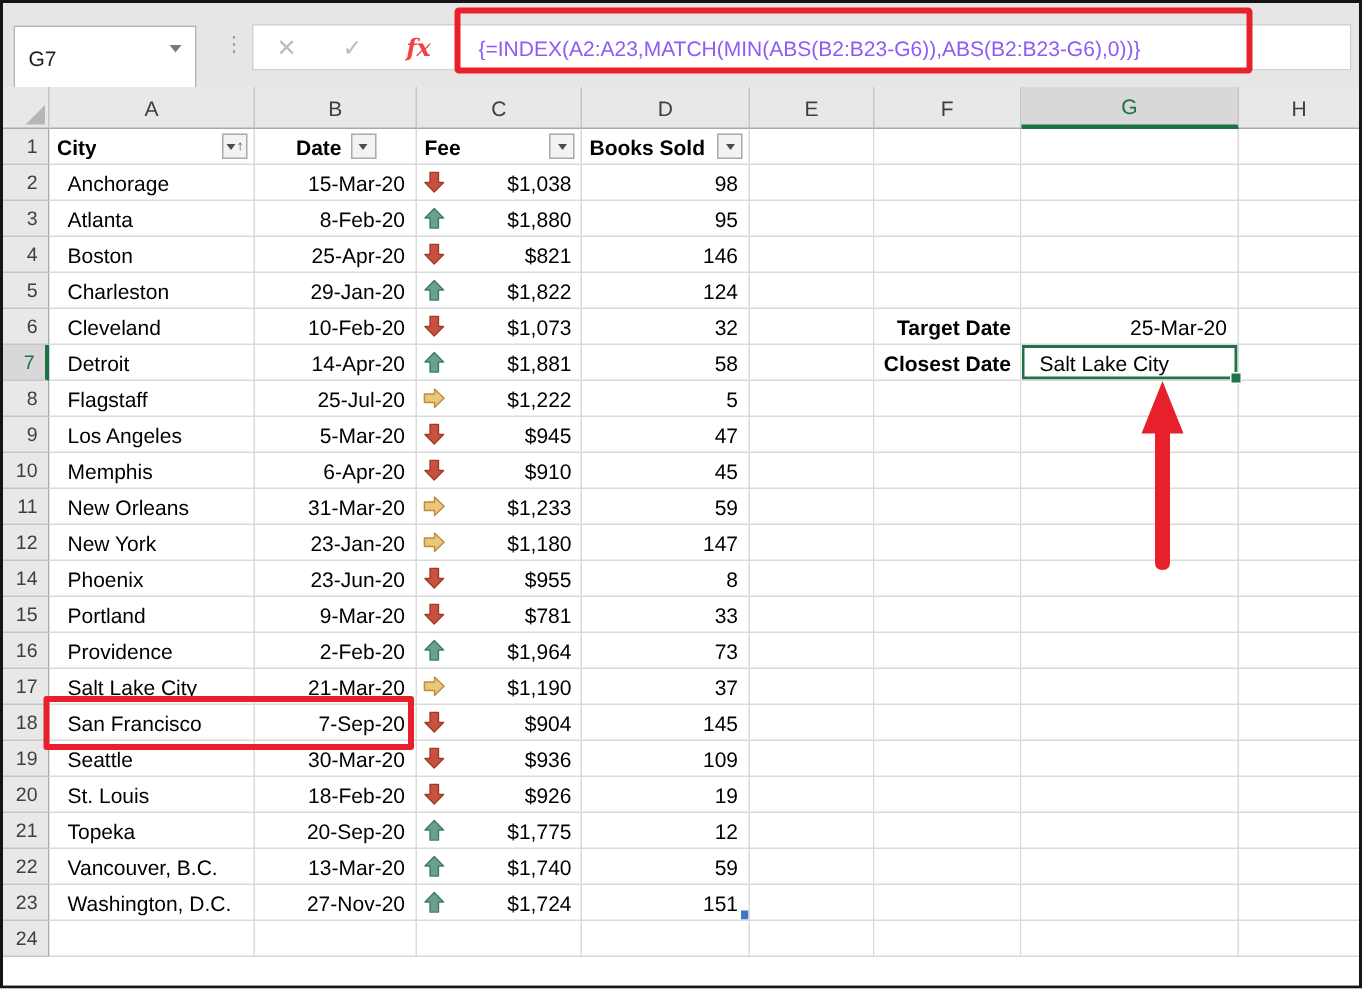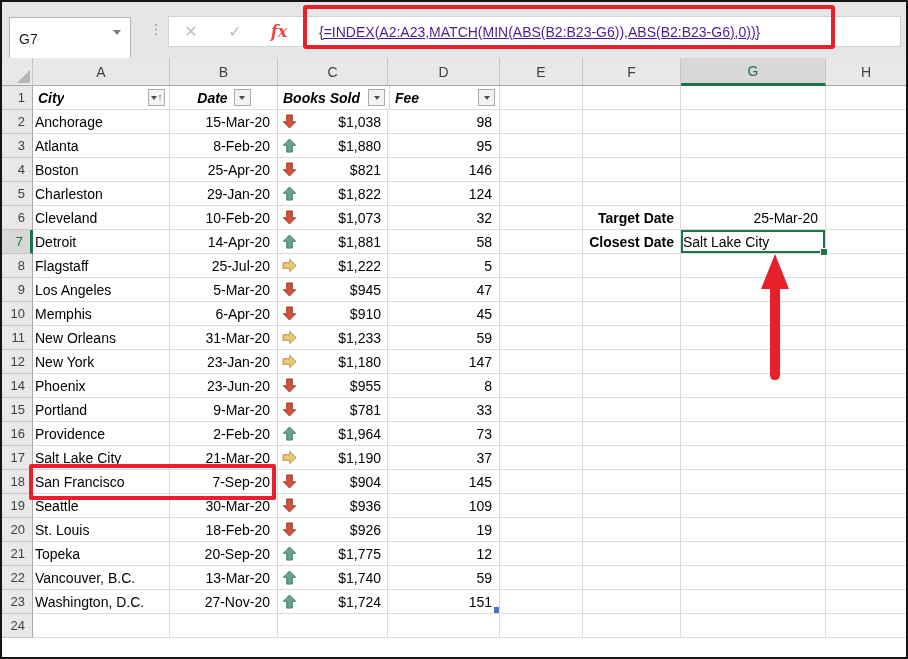--- a/index.html
+++ b/index.html
@@ -16,21 +16,21 @@
              border-left:4px solid transparent; border-right:4px solid transparent;
              border-top:5px solid #7a7a7a; }
   .dots { position:absolute; left:147px; top:19px; width:8px; font-size:14px; color:#9a9a9a;
           letter-spacing:0; line-height:1.2; text-align:center; }
   .fbar { position:absolute; left:166px; top:14px; right:5px; height:31px; background:#fff;
           border:1px solid #D2D2D2; box-sizing:border-box; display:flex; align-items:center; }
   .fbar .fbtn-top { width:44px; text-align:center; font-size:16px; color:#BDBDBD; }
   .fbar .fx { font-family:"DejaVu Serif", serif; font-style:italic; font-weight:bold;
               font-size:16px; color:#ef4444; }
   .fbar .vsep { width:1px; height:100%; background:#E4E4E4; margin-left:4px; }
-  .fbar .ftext { padding-left:13px; font-size:14px; color:#4c1d95; white-space:nowrap; overflow:hidden;text-decoration:underline; }
+  .fbar .ftext { padding-left:13px; font-size:14px; color:#8b5cf6; white-space:nowrap; overflow:hidden; }
 
   
   .grid { position:absolute; left:0; top:56px; right:0; bottom:0; background:#fff; }
   .colheads { display:flex; height:28px; background:#E8E8E8; }
   .ch { box-sizing:border-box; border-right:1px solid #C6C6C6; border-bottom:1px solid #A9A9A9;
         display:flex; align-items:center; justify-content:center; font-size:14px; color:#3F3F3F; }
   .ch.sel { background:#D8D8D8; border-bottom:3px solid #1E7145; color:#1E7145; }
   .ch.corner { position:relative; background:#E8E8E8; }
   .ch.corner::after { content:""; position:absolute; right:2px; bottom:2px; width:0; height:0;
         border-left:13px solid transparent; border-bottom:13px solid #B5B5B5; }
@@ -39,23 +39,23 @@
   .cell { box-sizing:border-box; border-right:1px solid #DADADA; border-bottom:1px solid #DADADA;
           font-size:14px; color:#000; display:flex; align-items:center; overflow:hidden;
           white-space:nowrap; background:#fff; }
   .rowhead { background:#E8E8E8; border-right:1px solid #A9A9A9; border-bottom:1px solid #C6C6C6;
              justify-content:flex-end; padding-right:7px; font-size:13px; color:#3F3F3F; }
   .rowhead.sel { background:#D8D8D8; border-right:3px solid #1E7145; color:#1E7145; }
 
   .w0{width:31px;} .w1{width:137px;} .w2{width:108px;} .w3{width:110px;} .w4{width:112px;}
   .w5{width:83px;} .w6{width:98px;} .w7{width:145px;} .w8{flex:1; border-right:none;}
 
-  .al { padding-left:2px; }
+  .al { padding-left:12px; }
   .ar { justify-content:flex-end; padding-right:7px; }
-  .hdr { font-weight:bold; justify-content:space-between; padding-left:5px; padding-right:4px;font-style:italic; }
+  .hdr { font-weight:bold; justify-content:space-between; padding-left:5px; padding-right:4px; }
   .hdr.jend { justify-content:center; gap:6px; }
   .hlabel { overflow:hidden; }
   .fbtn { flex:0 0 auto; width:17px; height:17px; background:#F3F3F3; border:1px solid #ABABAB;
           box-sizing:border-box; display:flex; align-items:center; justify-content:center; font-weight:normal; }
   .fbtn .caret { width:0; height:0; border-left:3.5px solid transparent;
           border-right:3.5px solid transparent; border-top:4px solid #4D4D4D; }
   .fbtn .sortup { font-size:9px; color:#4D4D4D; line-height:1; margin-left:1px; font-weight:normal; }
 
   .fee-cell { justify-content:space-between; padding-left:4px; padding-right:6px; }
   .trend-icon { display:flex; align-items:center; }
@@ -118,28 +118,28 @@
             <span class="caret"></span>
             <span class="sortup">↑</span>
           </span>
         </div>
         <div class="cell w2 hdr jend">
           <span class="hlabel">Date</span>
           <span class="fbtn">
             <span class="caret"></span>
           </span>
         </div>
-        <div class="cell w4 hdr">
-          <span class="hlabel">Books Sold</span>
+        <div class="cell w3 hdr">
+          <span class="hlabel">Fee</span>
           <span class="fbtn">
             <span class="caret"></span>
           </span>
         </div>
-        <div class="cell w3 hdr">
-          <span class="hlabel">Fee</span>
+        <div class="cell w4 hdr">
+          <span class="hlabel">Books Sold</span>
           <span class="fbtn">
             <span class="caret"></span>
           </span>
         </div>
         <div class="cell w5"></div>
         <div class="cell w6"></div>
         <div class="cell w7"></div>
         <div class="cell w8"></div>
       </div>
     <div class="row">

